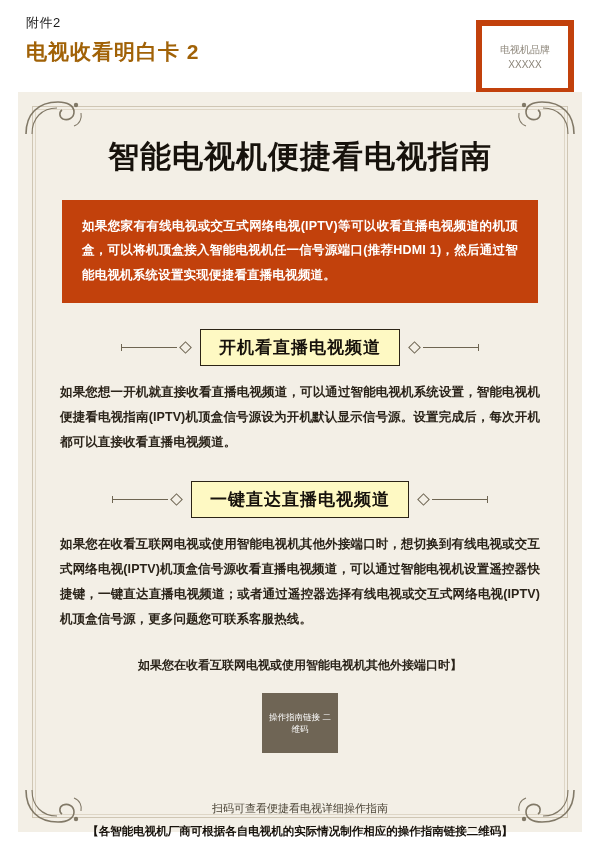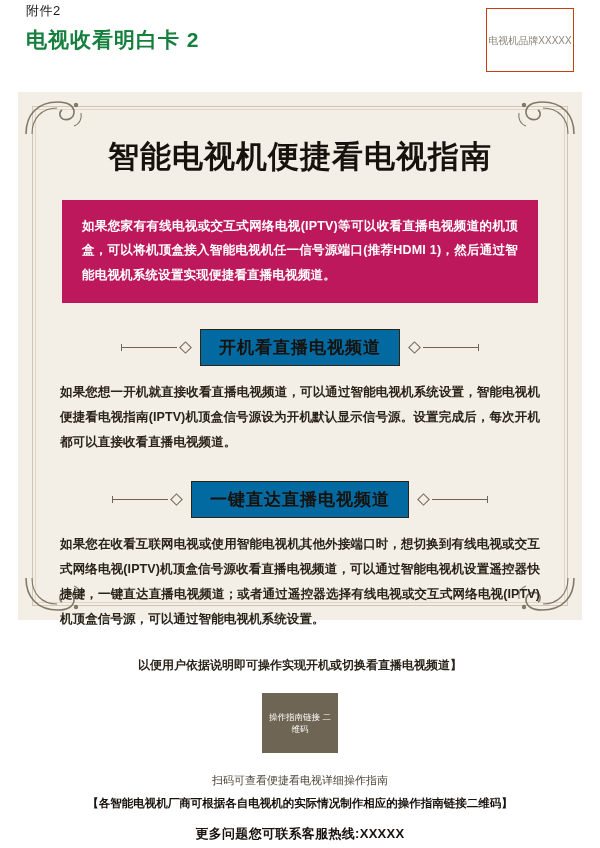--- a/index.html
+++ b/index.html
@@ -17,61 +17,61 @@
   .page {
     position: relative;
     width: 600px;
     height: 848px;
     box-sizing: border-box;
   }
 
   
   .doc-header {
     position: absolute;
-    top: 2px;
+    top: 14px;
     left: 26px;
     width: 548px;
   }
   .attach-label {
     font-size: 13px;
     color: #1a1a1a;
     letter-spacing: 0.5px;
     line-height: 1.4;
   }
   .doc-title {
     font-size: 21px;
     font-weight: bold;
-    color: #15803d;
+    color: #a16207;
     letter-spacing: 1px;
     margin-top: 6px;
     line-height: 1.3;
   }
   .logo-box {
     position: absolute;
     top: 6px;
     right: 0;
     width: 86px;
     height: 62px;
-    border: 1px solid #c2410c;
+    border: 6px solid #c2410c;
     color: #8c8579;
     font-size: 10px;
     display: flex;
-    flex-direction: row;
+    flex-direction: column;
     align-items: center;
     justify-content: center;
     line-height: 1.5;
   }
 
   
   .card {
     position: absolute;
     top: 92px;
     left: 18px;
     width: 564px;
-    height: 528px;
+    height: 740px;
     background: #f3efe6;
     box-sizing: border-box;
   }
   .card-inner-border {
     position: absolute;
     top: 14px;
     left: 14px;
     right: 14px;
     bottom: 14px;
     border: 1px solid #cfc6b4;
@@ -112,21 +112,21 @@
     font-size: 31px;
     font-weight: bold;
     color: #17120c;
     letter-spacing: 1px;
     margin-top: 22px;
     margin-bottom: 4px;
   }
 
   .intro-box {
     margin: 22px 14px 0 14px;
-    background: #be185d;
+    background: #c2410c;
     color: #ffffff;
     font-size: 12.5px;
     line-height: 1.95;
     padding: 14px 20px 16px 20px;
     font-weight: bold;
     text-align: justify;
     letter-spacing: 0.2px;
   }
 
   
@@ -163,21 +163,21 @@
     margin: 0 4px;
     flex: 0 0 auto;
   }
   .sh-label {
     border: 1.5px solid #2c2416;
     padding: 6px 18px;
     font-size: 17px;
     font-weight: bold;
     color: #17120c;
     letter-spacing: 1px;
-    background: #0369a1;
+    background: #fef9c3;
     margin: 0 6px;
     white-space: nowrap;
   }
 
   .para {
     margin: 14px 12px 0 12px;
     font-size: 12.5px;
     line-height: 2.0;
     color: #2a2319;
     text-align: justify;
@@ -192,20 +192,21 @@
     font-weight: bold;
     color: #2a2319;
     text-align: center;
   }
 
   .qr-wrap {
     margin-top: 16px;
     display: flex;
     flex-direction: column;
     align-items: center;
+    gap: 28px;
   }
   .qr-box {
     width: 76px;
     height: 60px;
     background: #6f6555;
     color: #ffffff;
     font-size: 8.5px;
     line-height: 1.45;
     display: flex;
     align-items: center;
@@ -294,24 +295,24 @@
       </div>
       <div class="para">如果您想一开机就直接收看直播电视频道，可以通过智能电视机系统设置，智能电视机便捷看电视指南(IPTV)机顶盒信号源设为开机默认显示信号源。设置完成后，每次开机都可以直接收看直播电视频道。</div>
 
       <div class="section-head">
         <div class="sh-rule"></div>
         <div class="sh-diamond"></div>
         <div class="sh-label">一键直达直播电视频道</div>
         <div class="sh-diamond"></div>
         <div class="sh-rule right"></div>
       </div>
-      <div class="para">如果您在收看互联网电视或使用智能电视机其他外接端口时，想切换到有线电视或交互式网络电视(IPTV)机顶盒信号源收看直播电视频道，可以通过智能电视机设置遥控器快捷键，一键直达直播电视频道；或者通过遥控器选择有线电视或交互式网络电视(IPTV)机顶盒信号源，可以通过智能电视机系统设置。</div>
+      <div class="para">如果您在收看互联网电视或使用智能电视机其他外接端口时，想切换到有线电视或交互式网络电视(IPTV)机顶盒信号源收看直播电视频道，可以通过智能电视机设置遥控器快捷键，一键直达直播电视频道；或者通过遥控器选择有线电视或交互式网络电视(IPTV)机顶盒信号源，更多问题您可联系客服热线。</div>
 
       <div class="note">
-        <div>以便用户依据说明即可操作实现开机或切换看直播电视频道】</div>
+        <div>如果您在收看互联网电视或使用智能电视机其他外接端口时】</div>
       </div>
 
       <div class="qr-wrap">
         <div class="qr-box">
           <span>操作指南链接
 二维码</span>
         </div>
         <div class="qr-caption">扫码可查看便捷看电视详细操作指南</div>
       </div>
 

